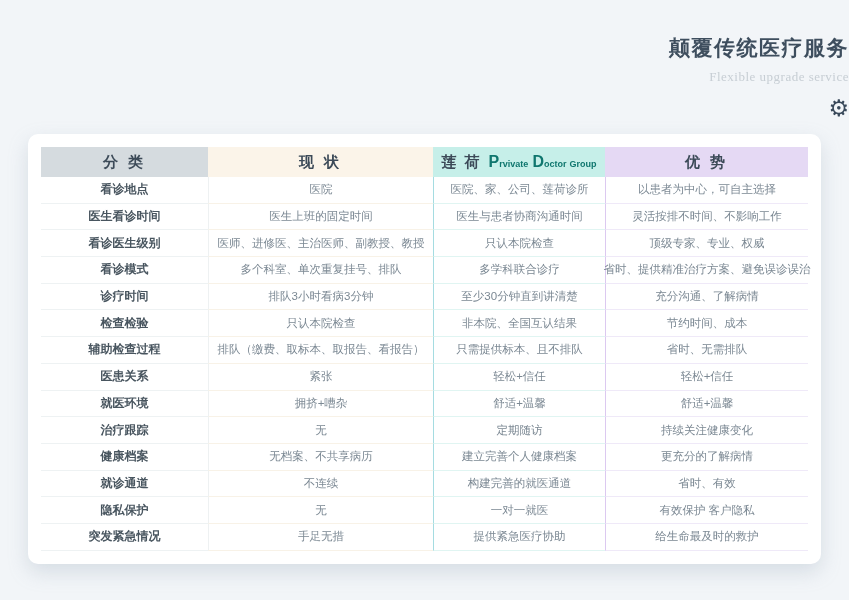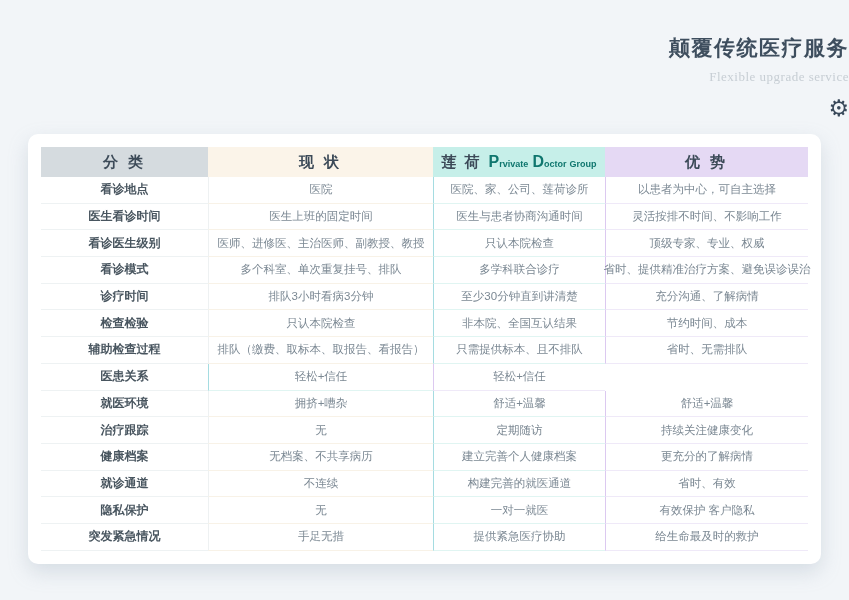--- a/index.html
+++ b/index.html
@@ -117,20 +117,21 @@
 
   <div class="grid-row">
     <div class="td td-category">辅助检查过程</div>
     <div class="td td-current">排队（缴费、取标本、取报告、看报告）</div>
     <div class="td td-lianhe">只需提供标本、且不排队</div>
     <div class="td td-advantage">省时、无需排队</div>
   </div>
 
   <div class="grid-row">
     <div class="td td-category">医患关系</div>
+    <div class="td td-current">紧张</div>
     <div class="td td-lianhe">轻松+信任</div>
     <div class="td td-advantage">轻松+信任</div>
   </div>
 
   <div class="grid-row">
     <div class="td td-category">就医环境</div>
     <div class="td td-current">拥挤+嘈杂</div>
     <div class="td td-lianhe">舒适+温馨</div>
     <div class="td td-advantage">舒适+温馨</div>
   </div>

